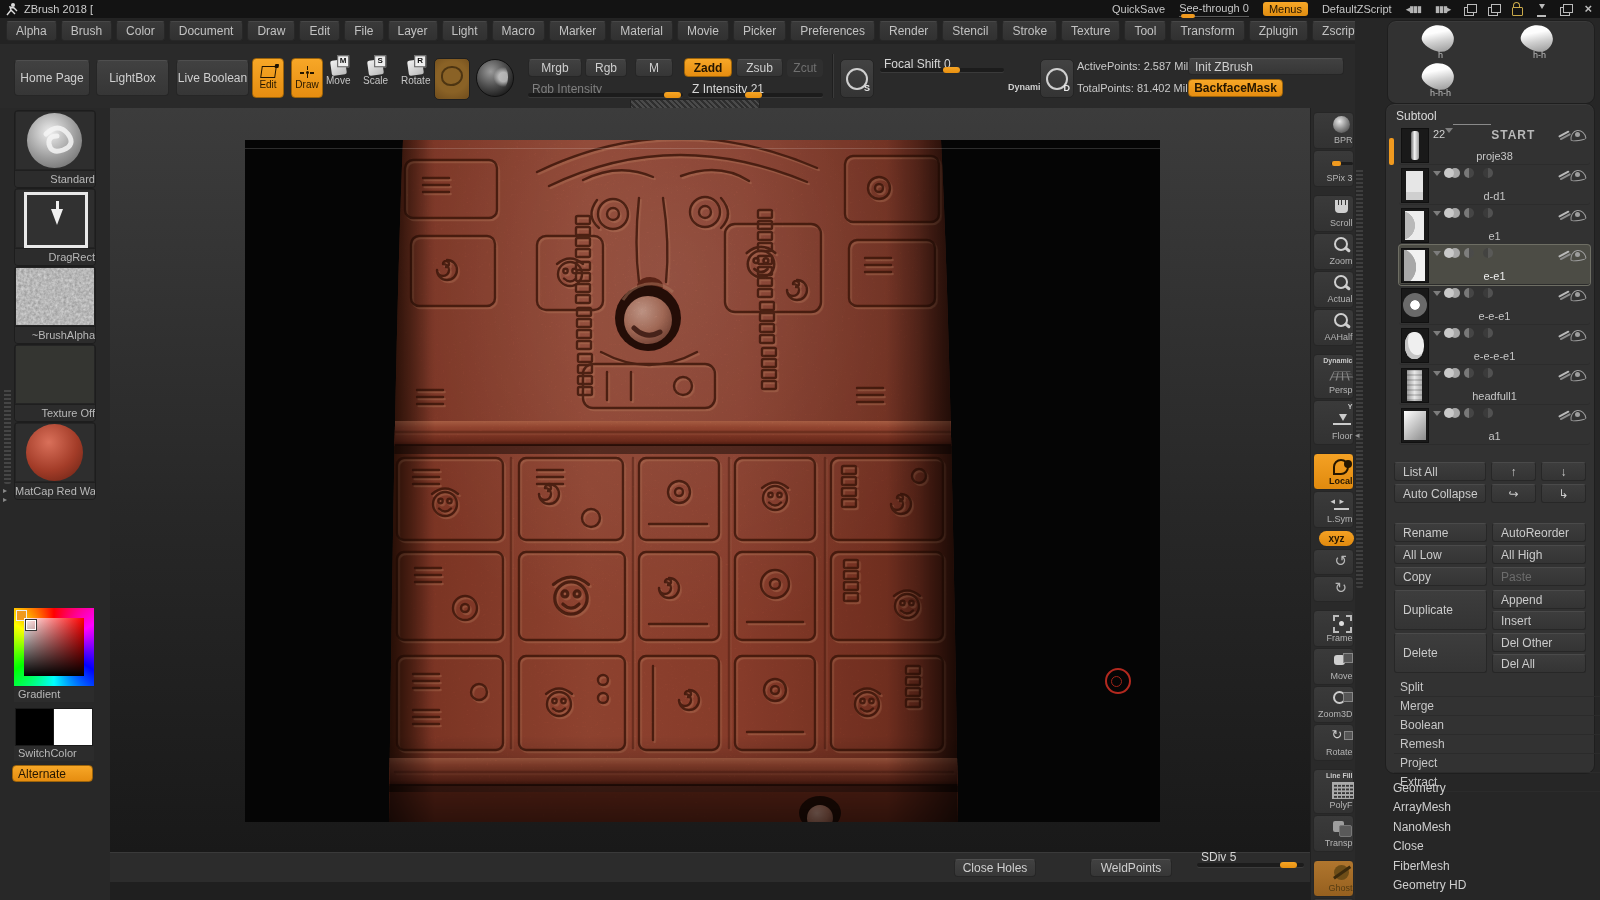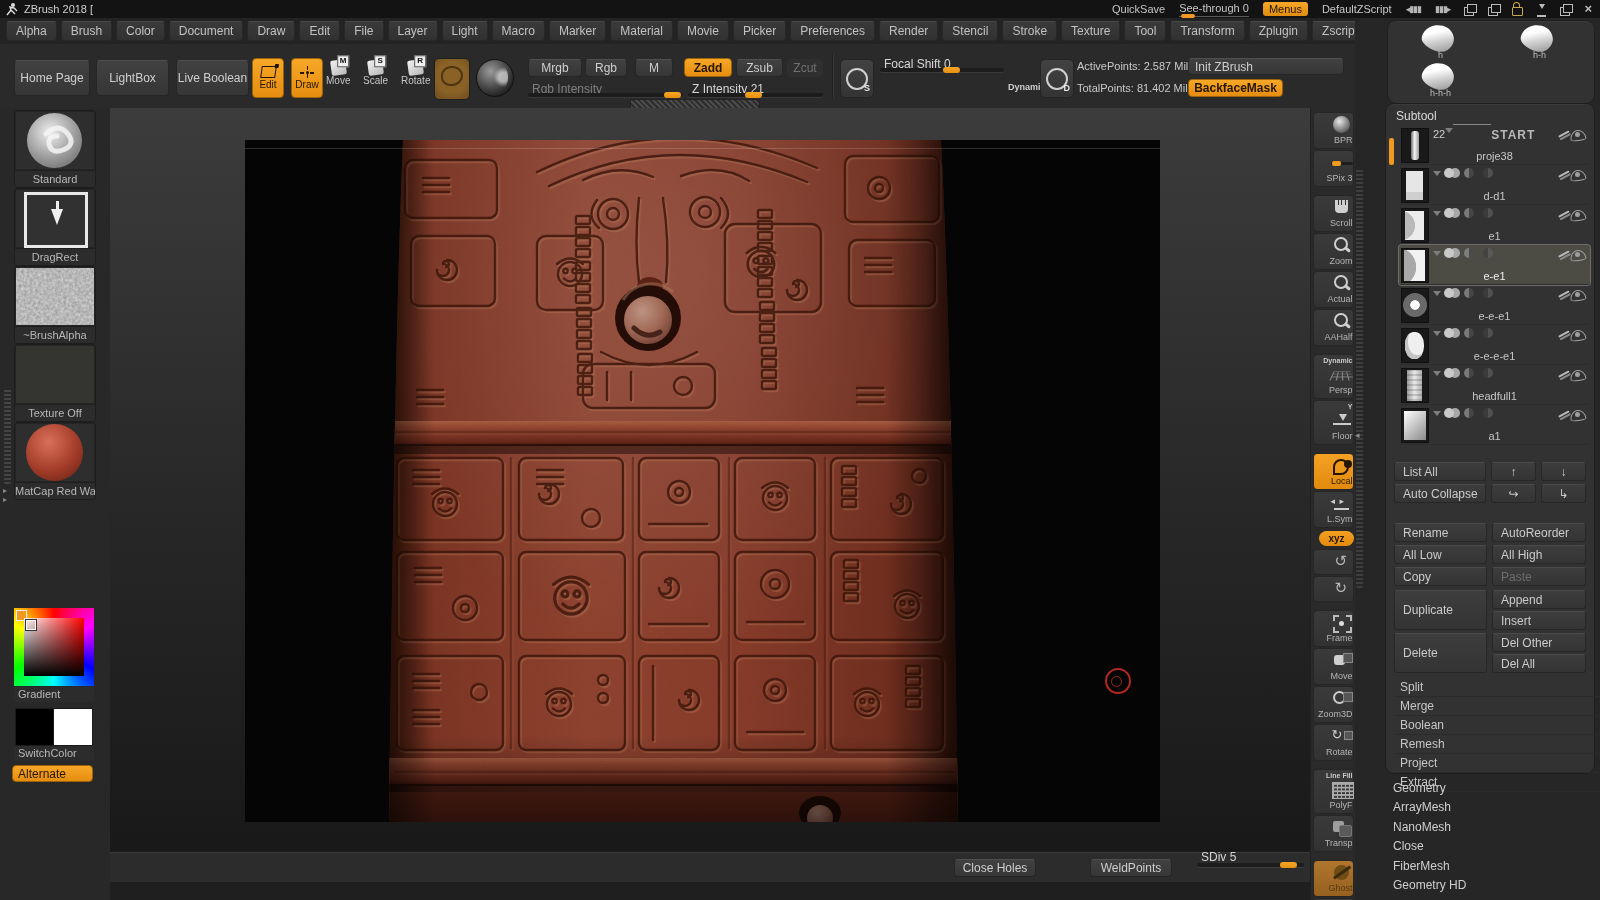--- a/index.html
+++ b/index.html
@@ -52,21 +52,21 @@
   .circbtn{position:absolute;border-radius:5px;background:linear-gradient(#424242,#343434);border:1px solid #242424;display:flex;align-items:center;justify-content:center;color:#ddd;}
   .circbtn .ring{width:18px;height:18px;border:2px solid #cfcfcf;border-radius:50%;position:relative;}
   .circbtn .ring::after{content:attr(data-letter);position:absolute;right:-4px;bottom:-5px;font-size:9px;font-weight:bold;color:#e8e8e8;}
   .points-text{position:absolute;font-size:11px;color:#c9c9c9;white-space:nowrap;}
   .hatch{position:absolute;height:8px;background:repeating-linear-gradient(45deg,#4a4a4a 0 2px,#2e2e2e 2px 4px);border:1px solid #222;border-radius:2px;}
   .updown{position:absolute;font-size:8px;color:#9a9a9a;letter-spacing:1px;}
   
   #lefttray{position:absolute;left:0;top:108px;width:110px;height:792px;background:#282828;border-right:1px solid #1e1e1e;}
   .lt-cell{position:absolute;left:14px;width:80px;background:#242424;border:1px solid #1d1d1d;border-radius:4px;overflow:hidden;}
   .lt-thumb{width:78px;height:57px;position:relative;background:#2e2e2e;margin:1px;}
-  .lt-label{height:16px;line-height:16px;text-align:center;font-size:11px;color:#b8b8b8;background:#2c2c2c;border-top:1px solid #1f1f1f;white-space:nowrap;overflow:hidden;}
+  .lt-label{height:16px;line-height:16px;text-align:right;font-size:11px;color:#b8b8b8;background:#2c2c2c;border-top:1px solid #1f1f1f;white-space:nowrap;overflow:hidden;}
   .swirl-sphere{position:absolute;left:11px;top:1px;width:55px;height:55px;border-radius:50%;background:radial-gradient(circle at 42% 35%,#efefef,#9a9a9a 55%,#5d5d5d);}
   .dragrect-ic{position:absolute;left:8px;top:2px;width:58px;height:50px;border:3px solid #e9e9e9;background:#313131;}
   .dragrect-ic::after{content:"";position:absolute;left:24px;top:14px;border-left:6px solid transparent;border-right:6px solid transparent;border-top:16px solid #f0f0f0;}
   .dragrect-ic::before{content:"";position:absolute;left:28.5px;top:6px;width:3px;height:12px;background:#f0f0f0;}
   .matcap-sphere{position:absolute;left:10px;top:0px;width:57px;height:57px;border-radius:50%;background:radial-gradient(circle at 40% 32%,#d9705a,#a33c28 55%,#611f12);}
   .gradpick{position:absolute;left:14px;top:500px;width:80px;height:78px;background:conic-gradient(#ff0000,#ff00ff,#0000ff,#00ffff,#00ff00,#ffff00,#ff0000);}
   .gradpick .inner{position:absolute;left:10px;top:10px;right:10px;bottom:10px;background:linear-gradient(to bottom,rgba(0,0,0,0) 0%,#000 100%),linear-gradient(to right,#fff 0%,#f00 100%);}
   .gradpick .sel{position:absolute;left:12px;top:12px;width:8px;height:8px;border:1.5px solid #fff;box-shadow:0 0 0 1px #333;}
   .gradpick .corner{position:absolute;left:2px;top:2px;width:9px;height:9px;background:#f09a1f;border:1.5px solid #eee;}
   .lt-strip-label{position:absolute;left:14px;width:80px;height:15px;line-height:15px;font-size:11px;color:#b8b8b8;background:#2c2c2c;padding-left:4px;box-sizing:border-box;}
@@ -80,21 +80,21 @@
   #cursor-ring{position:absolute;left:860px;top:528px;width:22px;height:22px;border:2px solid #b3291f;border-radius:50%;z-index:6;}
   #cursor-ring i{position:absolute;left:4px;top:6px;width:9px;height:9px;border:1.5px solid #a02318;border-radius:50%;}
   
   #bottombar{position:absolute;left:110px;top:852px;width:1200px;height:30px;background:#2c2c2c;border-top:1px solid #3a3a3a;}
   #belowbar{position:absolute;left:110px;top:882px;width:1200px;height:18px;background:#1f1f1f;}
   
   #rightshelf{position:absolute;left:1310px;top:108px;width:45px;height:792px;background:#2a2a2a;border-left:1px solid #202020;display:flex;flex-direction:column;align-items:center;padding-top:4px;box-sizing:border-box;}
   .rs-item{width:41px;display:flex;flex-direction:column;align-items:flex-end;padding:2px 0;border-radius:4px;margin-bottom:1px;background:linear-gradient(#3a3a3a,#323232);border:1px solid #262626;box-sizing:border-box;}
   .rs-item.gap{margin-top:7px;}
   .rs-item.active{background:linear-gradient(#f4a124,#e18a0e);}
-  .rs-item.active .rs-lb{color:#241600;font-weight:normal;}
+  .rs-item.active .rs-lb{color:#241600;font-weight:bold;}
   .rs-item.warm{background:linear-gradient(#b0762e,#96601f);}
   .rs-item.warm .rs-lb{color:#553c12;}
   .rs-item.pill{background:none;border:none;}
   .rs-item.pill .rs-lb{background:linear-gradient(#f4a124,#e18a0e);color:#241600;font-weight:bold;border-radius:8px;padding:2px 9px;font-size:10px;}
   .rs-mini{font-size:7px;font-weight:bold;color:#c9c9c9;line-height:8px;}
   .rs-lb{font-size:9px;color:#b5b5b5;line-height:11px;white-space:nowrap;}
   .rs-ic{width:22px;height:20px;position:relative;}
   .rs-ic::before,.rs-ic::after{position:absolute;}
   .ic-bpr::before{content:"";left:2px;top:1px;width:17px;height:17px;border-radius:50%;background:radial-gradient(circle at 38% 32%,#e8e8e8,#8a8a8a 50%,#333);}
   .ic-spix::before{content:"";left:0px;top:9px;width:22px;height:3px;background:#1d1d1d;border-radius:2px;}

